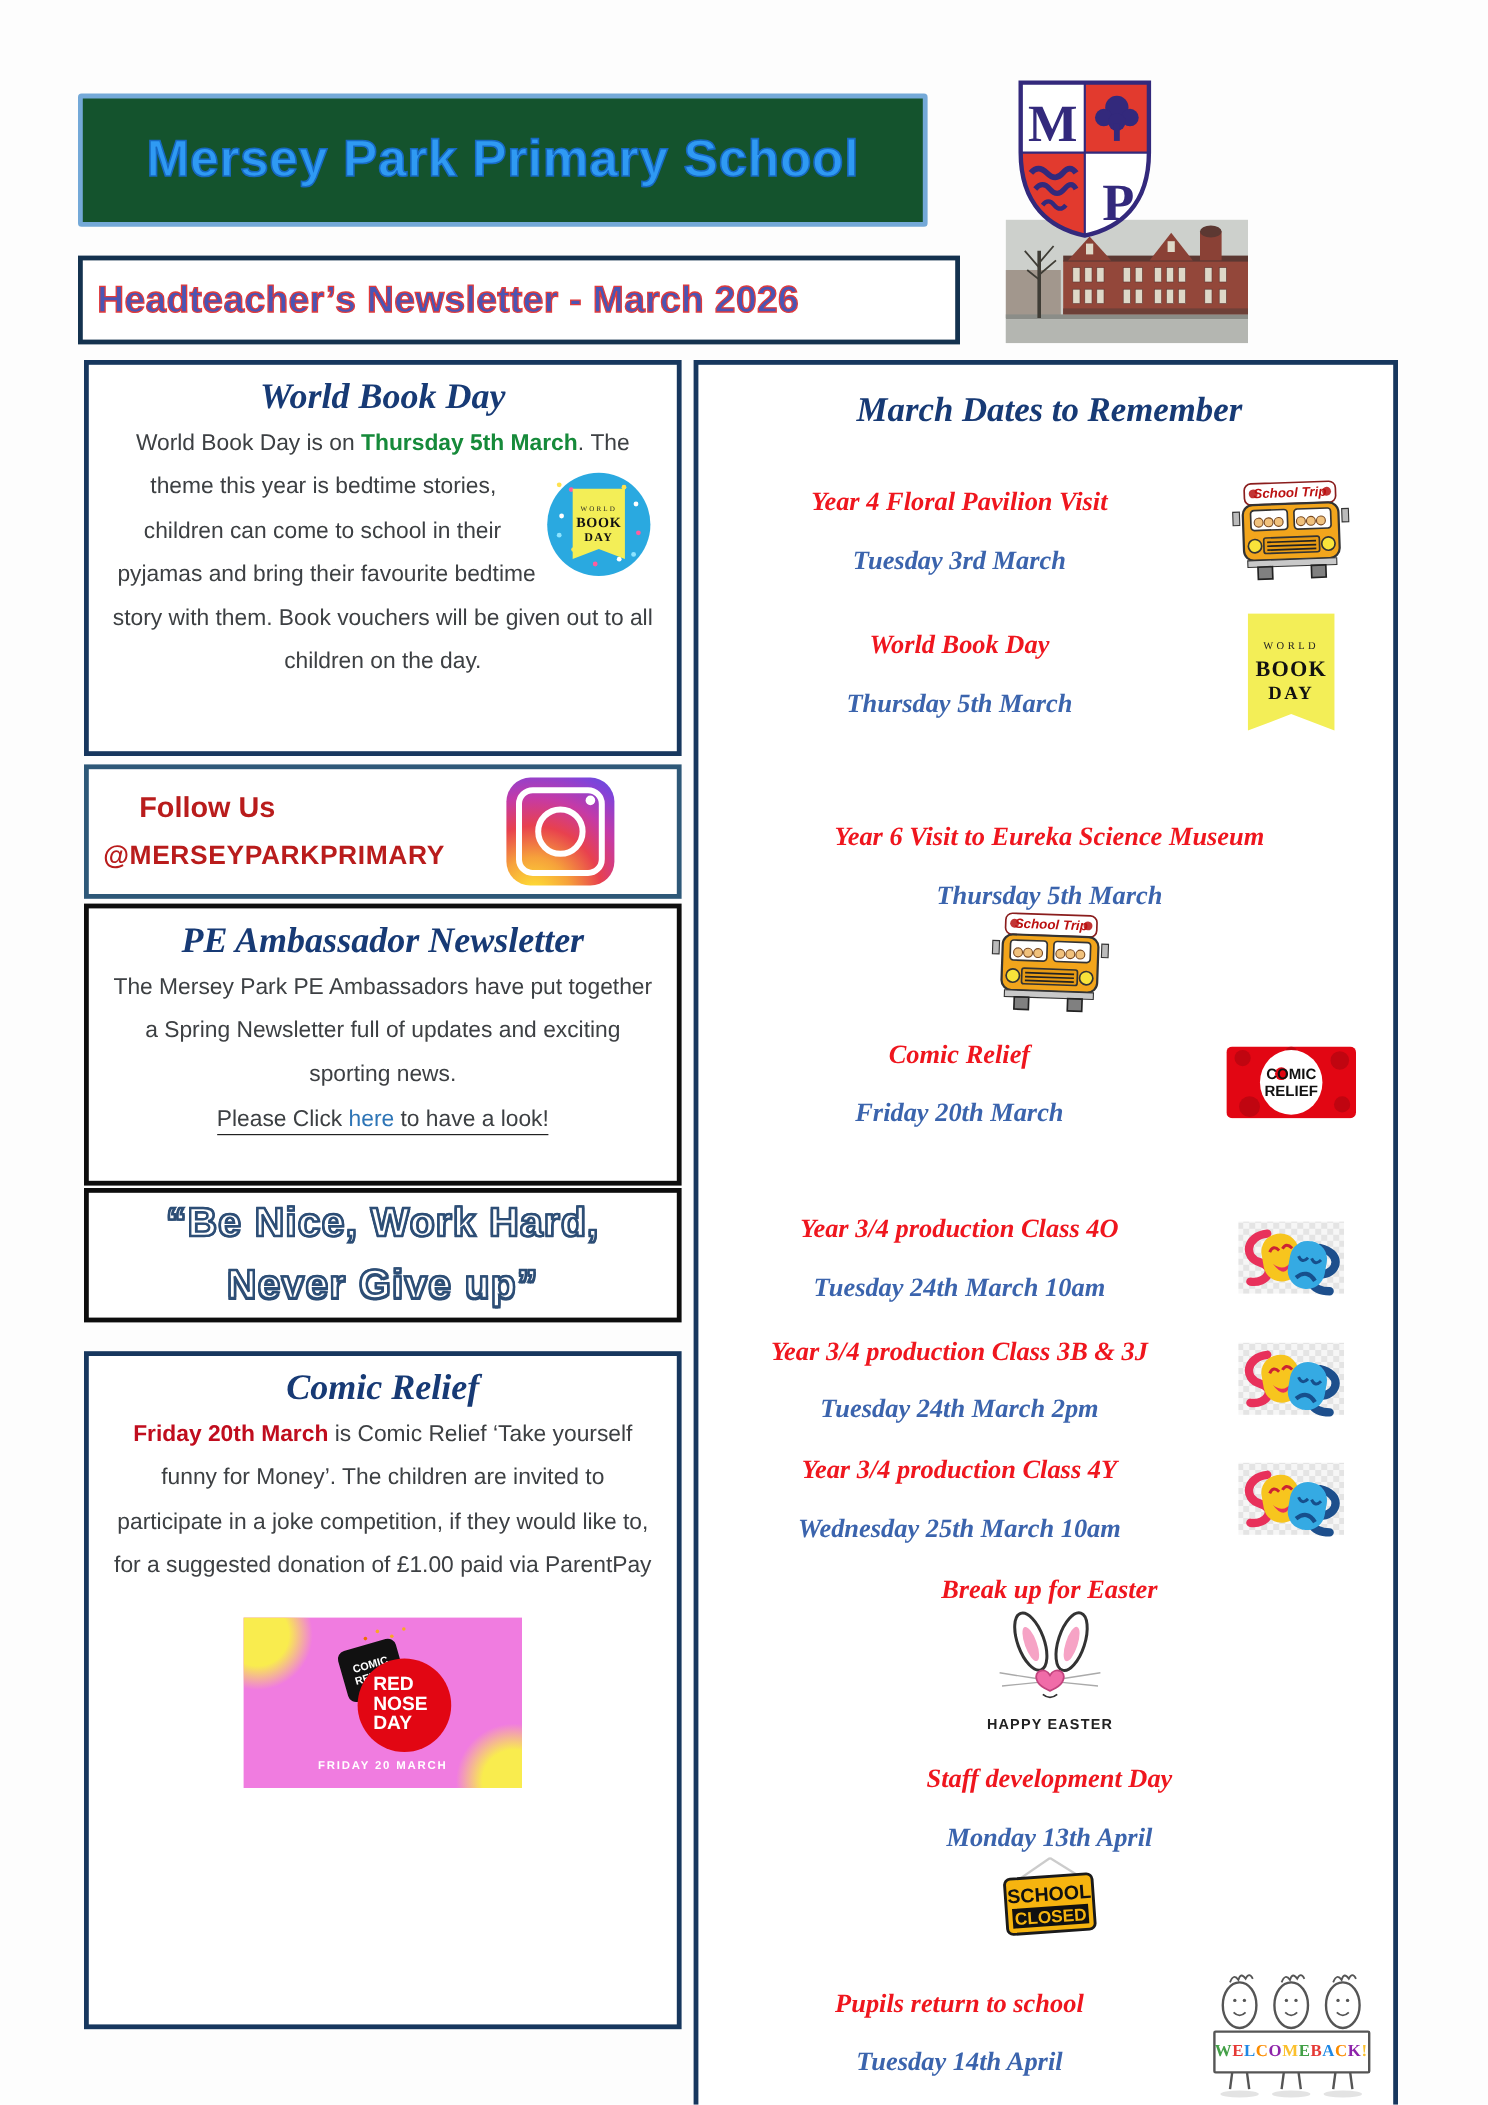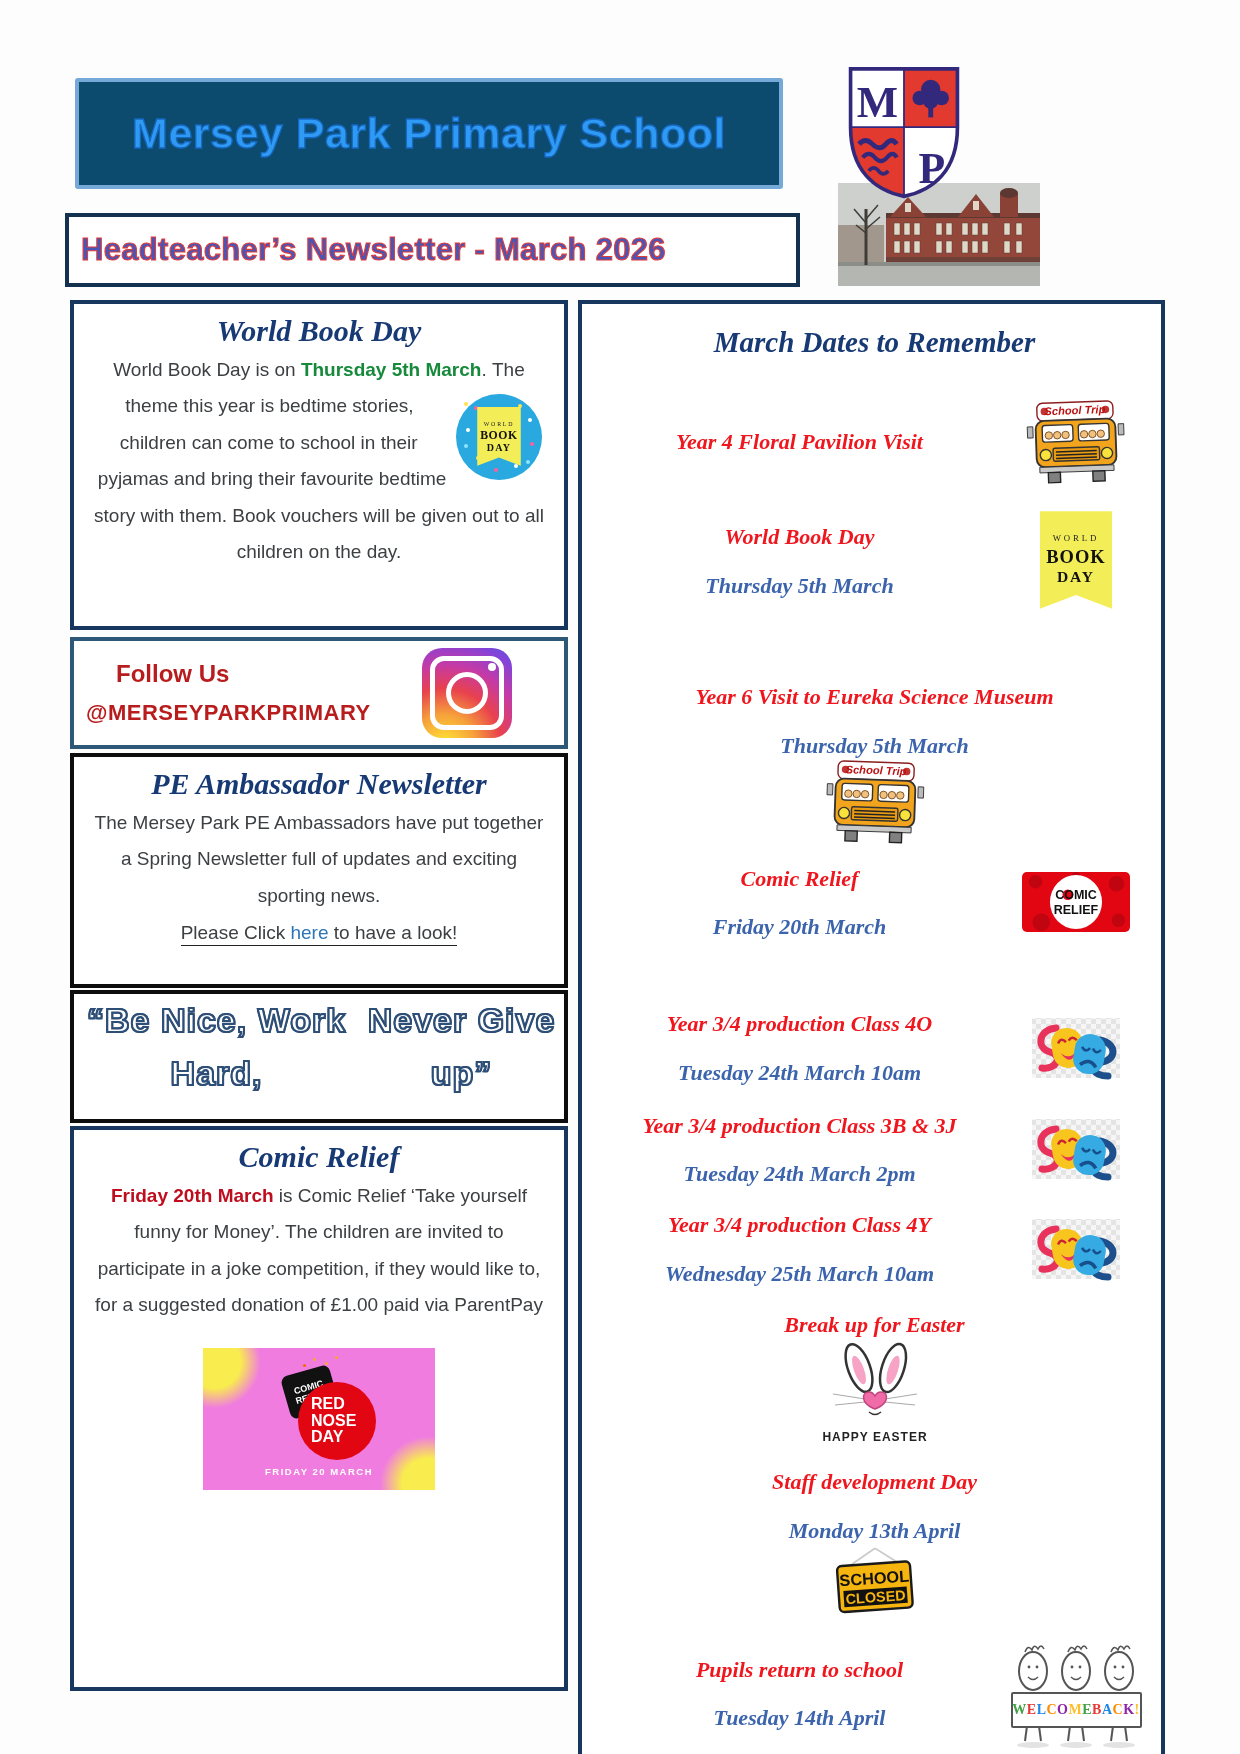--- a/index.html
+++ b/index.html
@@ -1,22 +1,22 @@
 <!DOCTYPE html>
 <html><head>
 <meta charset="utf-8">
 <style>
   html,body{margin:0;padding:0;background:#fff;}
   .page{position:relative;width:1240px;height:1754px;background:#fdfdfd;overflow:hidden;
         font-family:"Liberation Sans",sans-serif;}
   .script{font-family:cursive;font-weight:700;font-style:italic;}
 
   
-  .title-banner{position:absolute;left:75px;top:78px;width:700px;height:103px;
-    background:#0c4a6e;border:4px solid #74a9d8;border-radius:3px;
+  .title-banner{position:absolute;left:65px;top:78px;width:700px;height:103px;
+    background:#14532d;border:4px solid #74a9d8;border-radius:3px;
     display:flex;align-items:center;justify-content:center;}
   .title-banner h1{margin:0;font-size:43px;font-weight:800;color:#2f9af3;
     -webkit-text-stroke:1.3px #1668c2;letter-spacing:.5px;}
   .ht-banner{position:absolute;left:65px;top:213px;width:727px;height:66px;
     background:#fff;border:4px solid #14324f;display:flex;align-items:center;}
   .ht-banner h2{margin:0 0 0 12px;font-size:31px;font-weight:800;color:#4a55b4;
     -webkit-text-stroke:1.1px #e23a3a;letter-spacing:.3px;}
   .crest{position:absolute;left:843px;top:64px;width:122px;height:136px;z-index:3;}
   .photo{position:absolute;left:838px;top:183px;width:202px;height:103px;z-index:2;}
 
@@ -50,22 +50,22 @@
   .insta::before{content:"";position:absolute;inset:8px;border:5px solid #fff;border-radius:14px;}
   .insta::after{content:"";position:absolute;left:50%;top:50%;width:32px;height:32px;margin:-21px 0 0 -21px;
     border:5px solid #fff;border-radius:50%;}
   .insta .dot{position:absolute;right:16px;top:15px;width:8px;height:8px;border-radius:50%;background:#fff;}
 
   .box-pe{left:70px;top:753px;width:498px;height:235px;}
   .pe-link{display:inline-block;margin-top:8px;font-size:19px;color:#3d4043;
     border-bottom:1.5px solid #222;padding-bottom:1px;}
   .pe-link a{color:#2e75b6;text-decoration:none;}
 
-  .box-quote{left:70px;top:990px;width:498px;height:133px;display:flex;
-    justify-content:center;}
+  .box-quote{left:70px;top:990px;width:498px;height:112px;display:flex;flex-direction:column;
+    justify-content:flex-end;}
   .quote-line{text-align:center;font-size:34px;font-weight:800;color:#fff;letter-spacing:1px;
     -webkit-text-stroke:2px #2d4e76;
     text-shadow:-1px -1px 0 #2d4e76,1px -1px 0 #2d4e76,-1px 1px 0 #2d4e76,1px 1px 0 #2d4e76;
     line-height:1.55;}
 
   .box-comic{left:70px;top:1126px;width:498px;height:565px;}
 
   
   .rnd{position:relative;width:232px;height:142px;margin:24px auto 0;overflow:hidden;
     background:
@@ -235,20 +235,21 @@
       <div class="rnd-date">FRIDAY 20 MARCH</div>
     </div>
   </div>
 
   <div class="box navy-border box-dates">
     <div class="dates-title script">March Dates to Remember</div>
 
     <div class="ev mb26">
       <div class="ev-text">
         <div class="ev-name script">Year 4 Floral Pavilion Visit</div>
+        <div class="ev-date script">Tuesday 3rd March</div>
       </div>
       <div class="ev-icon">
         <svg viewBox="0 0 110 92" width="102" height="86">
           <g transform="rotate(-2 55 46)">
             <rect x="14" y="3" width="82" height="19" rx="6" fill="#fff" stroke="#8a1d1d" stroke-width="1.5"></rect>
             <circle cx="22" cy="12" r="4" fill="#c23333"></circle>
               <circle cx="88" cy="12" r="4" fill="#c23333"></circle>
             <text x="55" y="16" font-size="12" font-style="italic" font-weight="bold" fill="#b11" text-anchor="middle" font-family="Liberation Sans,sans-serif">School Trip</text>
             <rect x="12" y="22" width="86" height="50" rx="9" fill="#f2a51c" stroke="#333" stroke-width="2"></rect>
             <rect x="19" y="27" width="33" height="18" rx="3" fill="#fff" stroke="#333" stroke-width="1.5"></rect>

